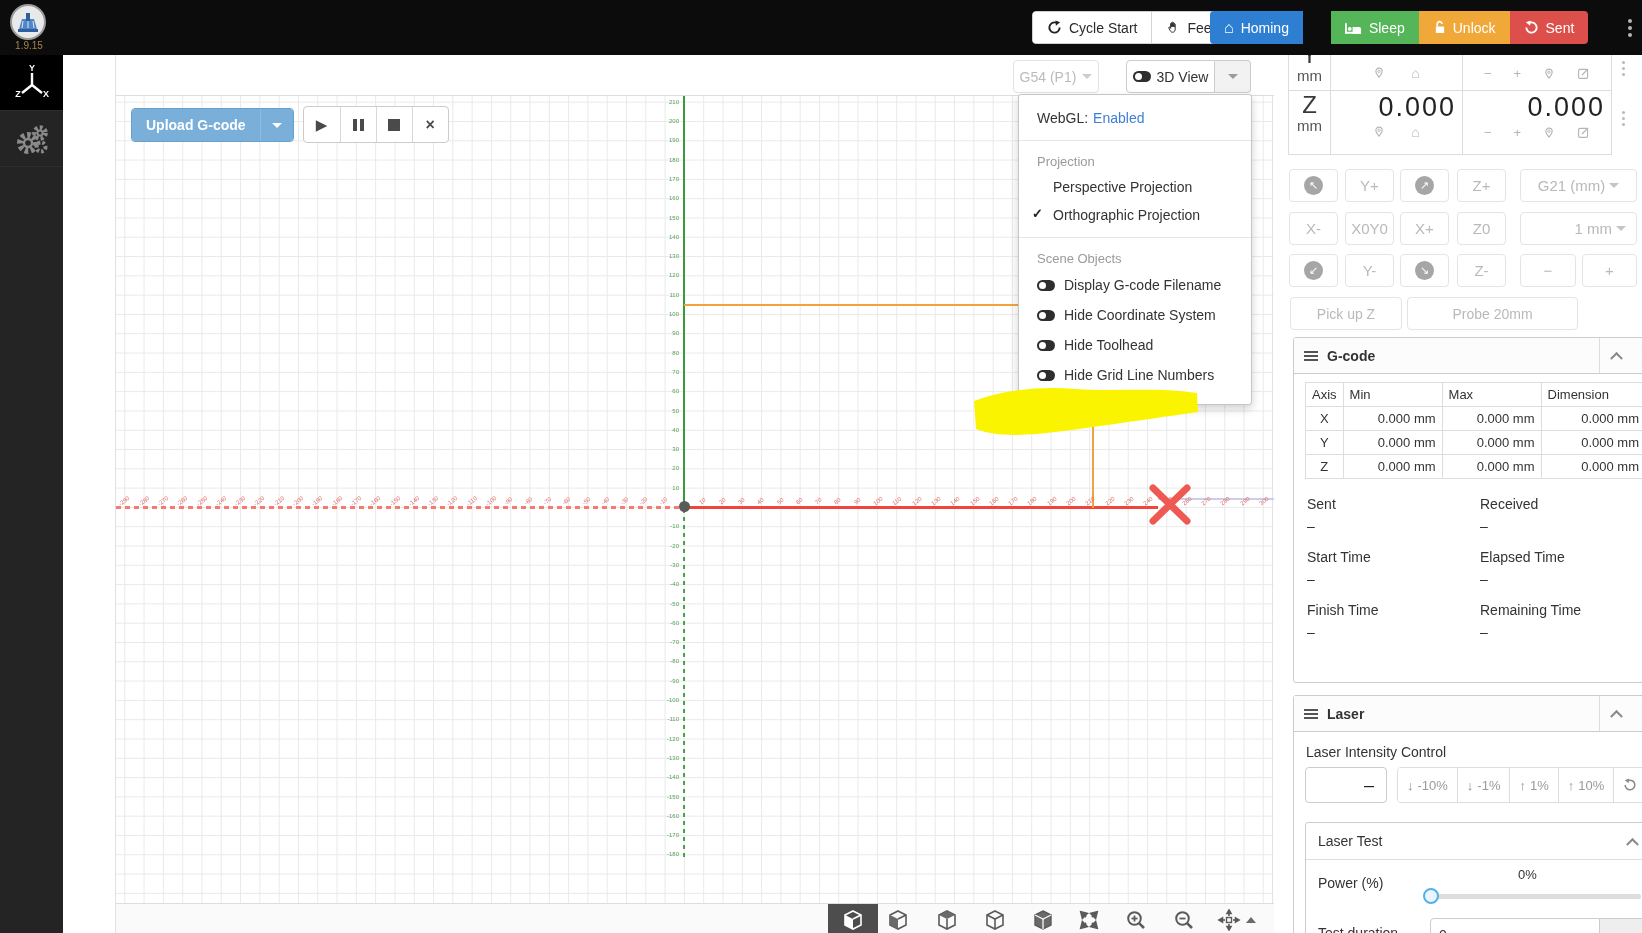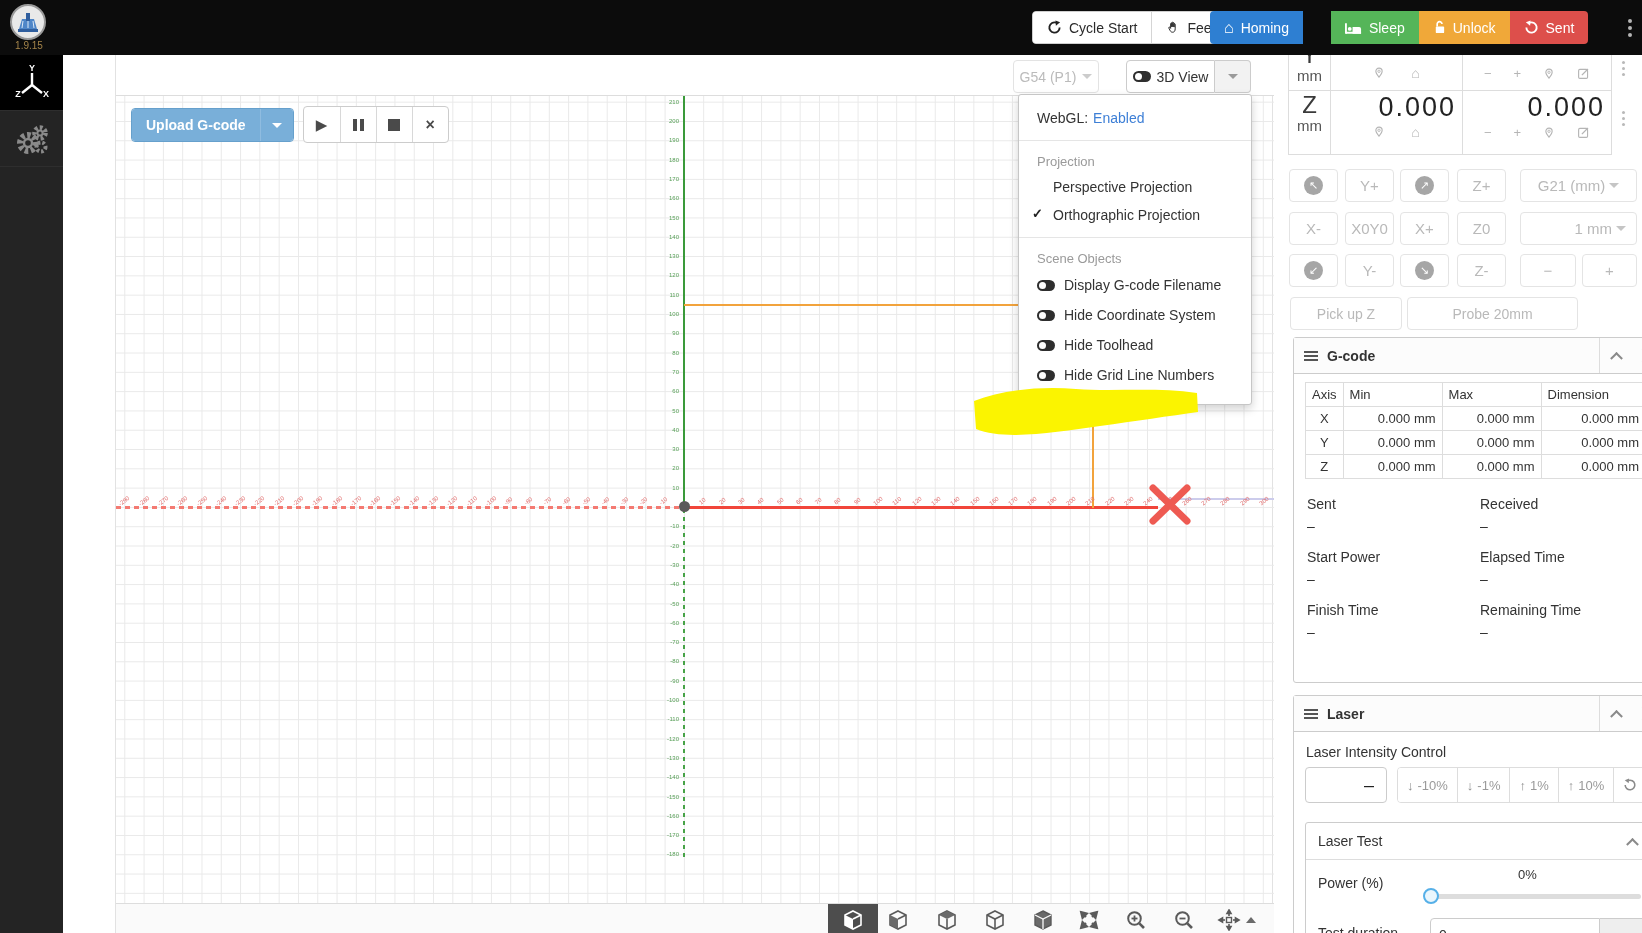--- a/index.html
+++ b/index.html
@@ -663,21 +663,21 @@
         <td class="num">0.000 mm</td>
         <td class="num">0.000 mm</td>
       </tr>
     </tbody>
       </table>
 
     <span class="stat-label" style="left:13px;top:158px;">Sent</span>
     <span class="stat-value" style="left:13px;top:180px;">–</span>
     <span class="stat-label" style="left:186px;top:158px;">Received</span>
     <span class="stat-value" style="left:186px;top:180px;">–</span>
-    <span class="stat-label" style="left:13px;top:211px;">Start Power</span>
+    <span class="stat-label" style="left:13px;top:211px;">Start Time</span>
     <span class="stat-value" style="left:13px;top:233px;">–</span>
     <span class="stat-label" style="left:186px;top:211px;">Elapsed Time</span>
     <span class="stat-value" style="left:186px;top:233px;">–</span>
     <span class="stat-label" style="left:13px;top:264px;">Finish Time</span>
     <span class="stat-value" style="left:13px;top:286px;">–</span>
     <span class="stat-label" style="left:186px;top:264px;">Remaining Time</span>
     <span class="stat-value" style="left:186px;top:286px;">–</span>
   </div>
 
   <div class="panel" style="top:640px;height:270px;">

